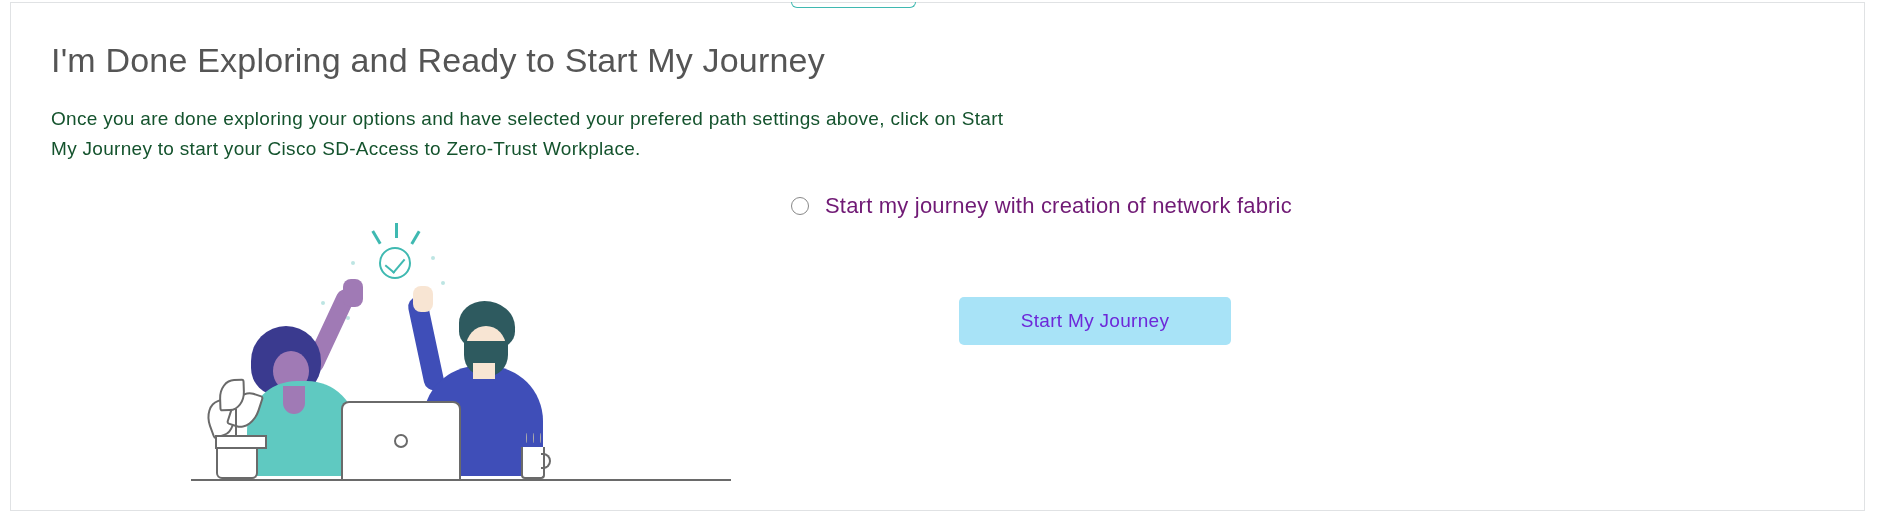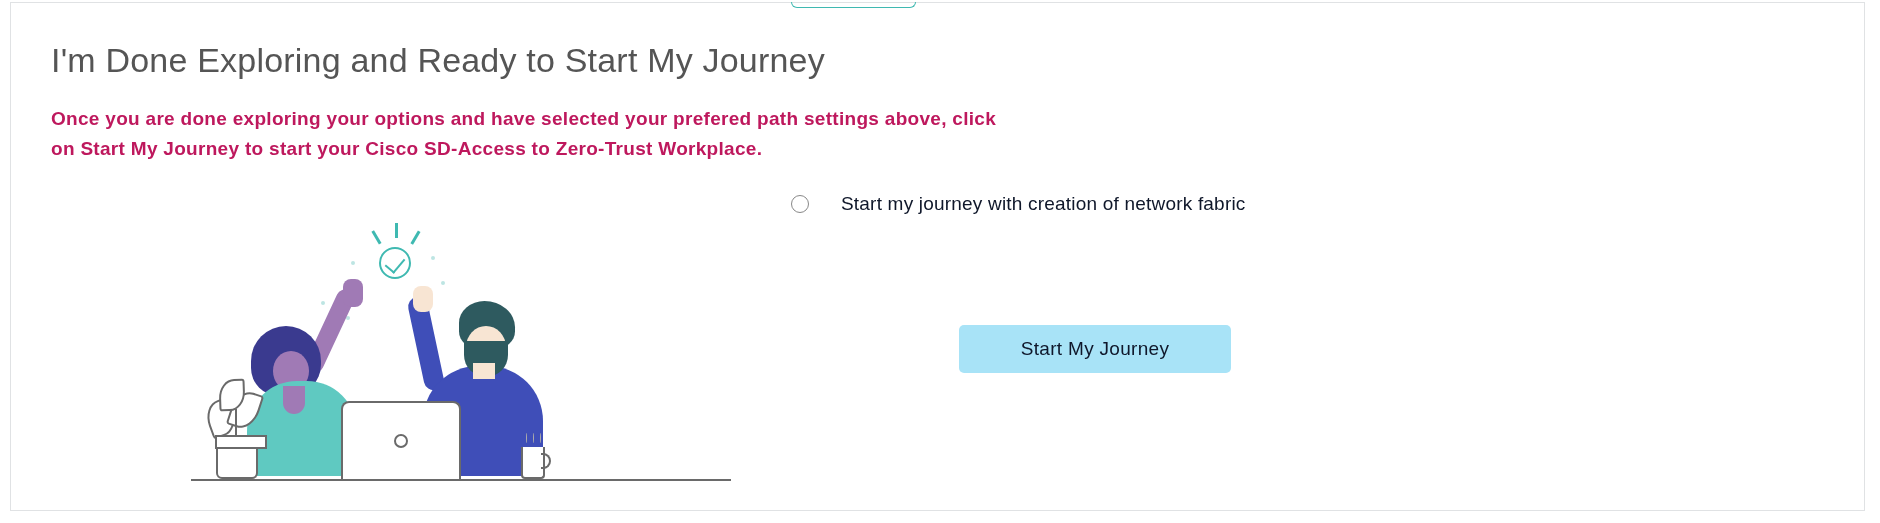--- a/index.html
+++ b/index.html
@@ -22,22 +22,22 @@
     }
     .heading {
       font-size: 34px;
       font-weight: 300;
       color: #555;
       letter-spacing: 0.2px;
       margin-bottom: 24px;
     }
     .description {
       font-size: 19px;
-      font-weight: 700;
-      color: #be185d;
+      font-weight: 400;
+      color: #14532d;
       line-height: 1.6;
       max-width: 960px;
       letter-spacing: 0.3px;
     }
     .content-row {
       display: flex;
       align-items: flex-start;
       margin-top: 36px;
     }
     .illustration {
@@ -59,35 +59,34 @@
     }
     .radio-circle {
       width: 18px;
       height: 18px;
       border: 1.5px solid #888;
       border-radius: 50%;
       margin-right: 16px;
       flex-shrink: 0;
     }
     .radio-label {
-      font-size: 19px;
+      font-size: 22px;
       font-weight: 300;
-      color: #0f172a;
+      color: #701a75;
       letter-spacing: 0.2px;
-      margin-left: 16px;
     }
     .cta-button {
-      margin-top: 96px;
+      margin-top: 64px;
       margin-left: 168px;
       width: 272px;
       height: 48px;
       background: #a8e3f7;
       border: none;
       border-radius: 5px;
-      color: #0f172a;
+      color: #6d28d9;
       font-size: 19px;
       font-weight: 400;
       letter-spacing: 0.3px;
       cursor: pointer;
     }
     
     .ill-check {
       position: absolute;
       left: 188px; top: 46px;
       width: 32px; height: 32px;

